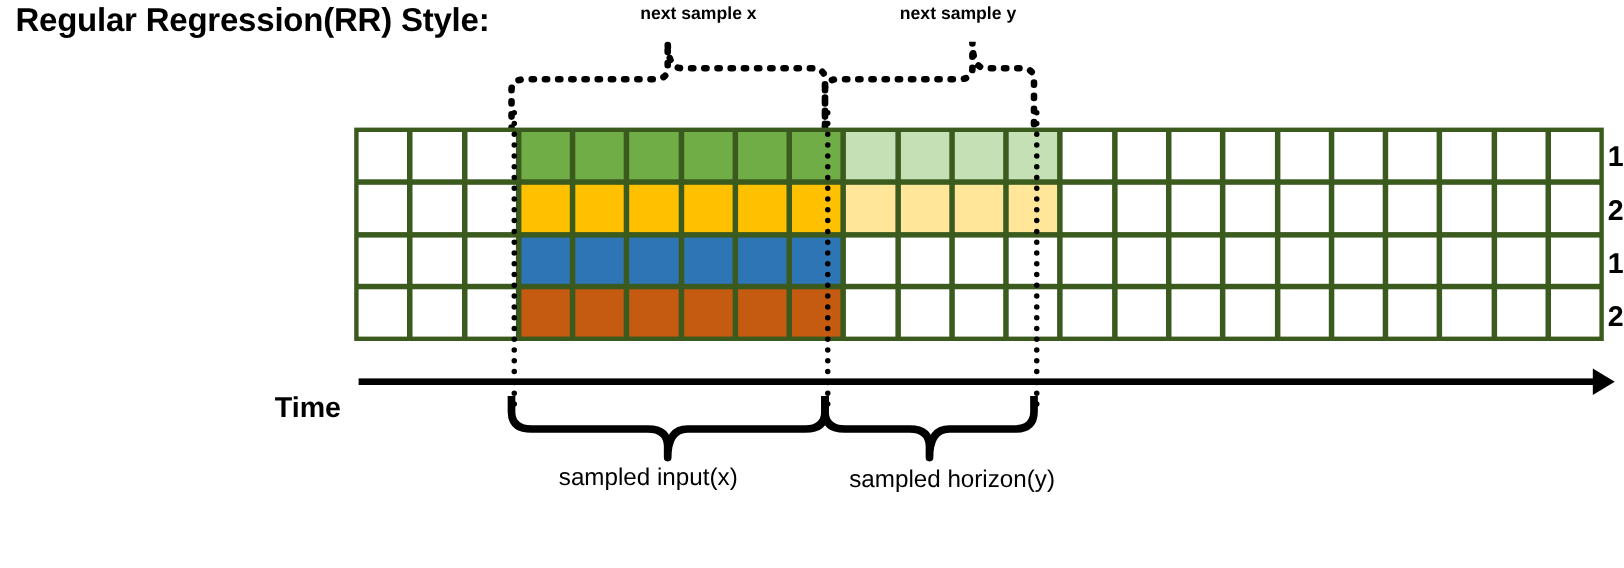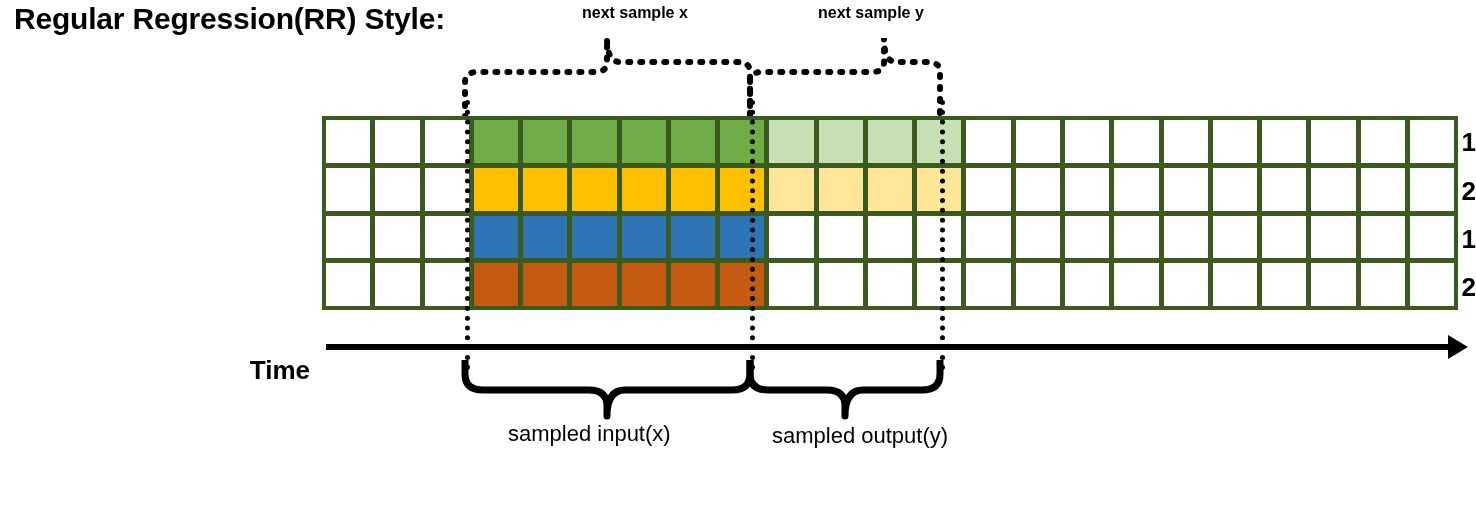--- a/index.html
+++ b/index.html
@@ -288,16 +288,16 @@
 
   <svg id="bottom-braces" viewBox="0 0 1476 70">
     <path d="M 465 0 L 465 14 Q 465 30 483 30 L 589 30 Q 607 30 607 46 L 607 56 Q 607 30 625 30 L 732 30 Q 750 30 750 14 L 750 0" fill="none" stroke="#000" stroke-width="7" stroke-linecap="round" stroke-linejoin="round"></path>
     <path d="M 750 0 L 750 14 Q 750 30 768 30 L 827 30 Q 845 30 845 46 L 845 56 Q 845 30 863 30 L 922 30 Q 940 30 940 14 L 940 0" fill="none" stroke="#000" stroke-width="7" stroke-linecap="round" stroke-linejoin="round"></path>
   </svg>
 
   <div class="note" id="note-x">
     <div>sampled input(x)</div>
   </div>
   <div class="note" id="note-y">
-    <div>sampled output(y)</div>
+    <div>sampled horizon(y)</div>
   </div>
 
 </div>
 
 </body></html>

